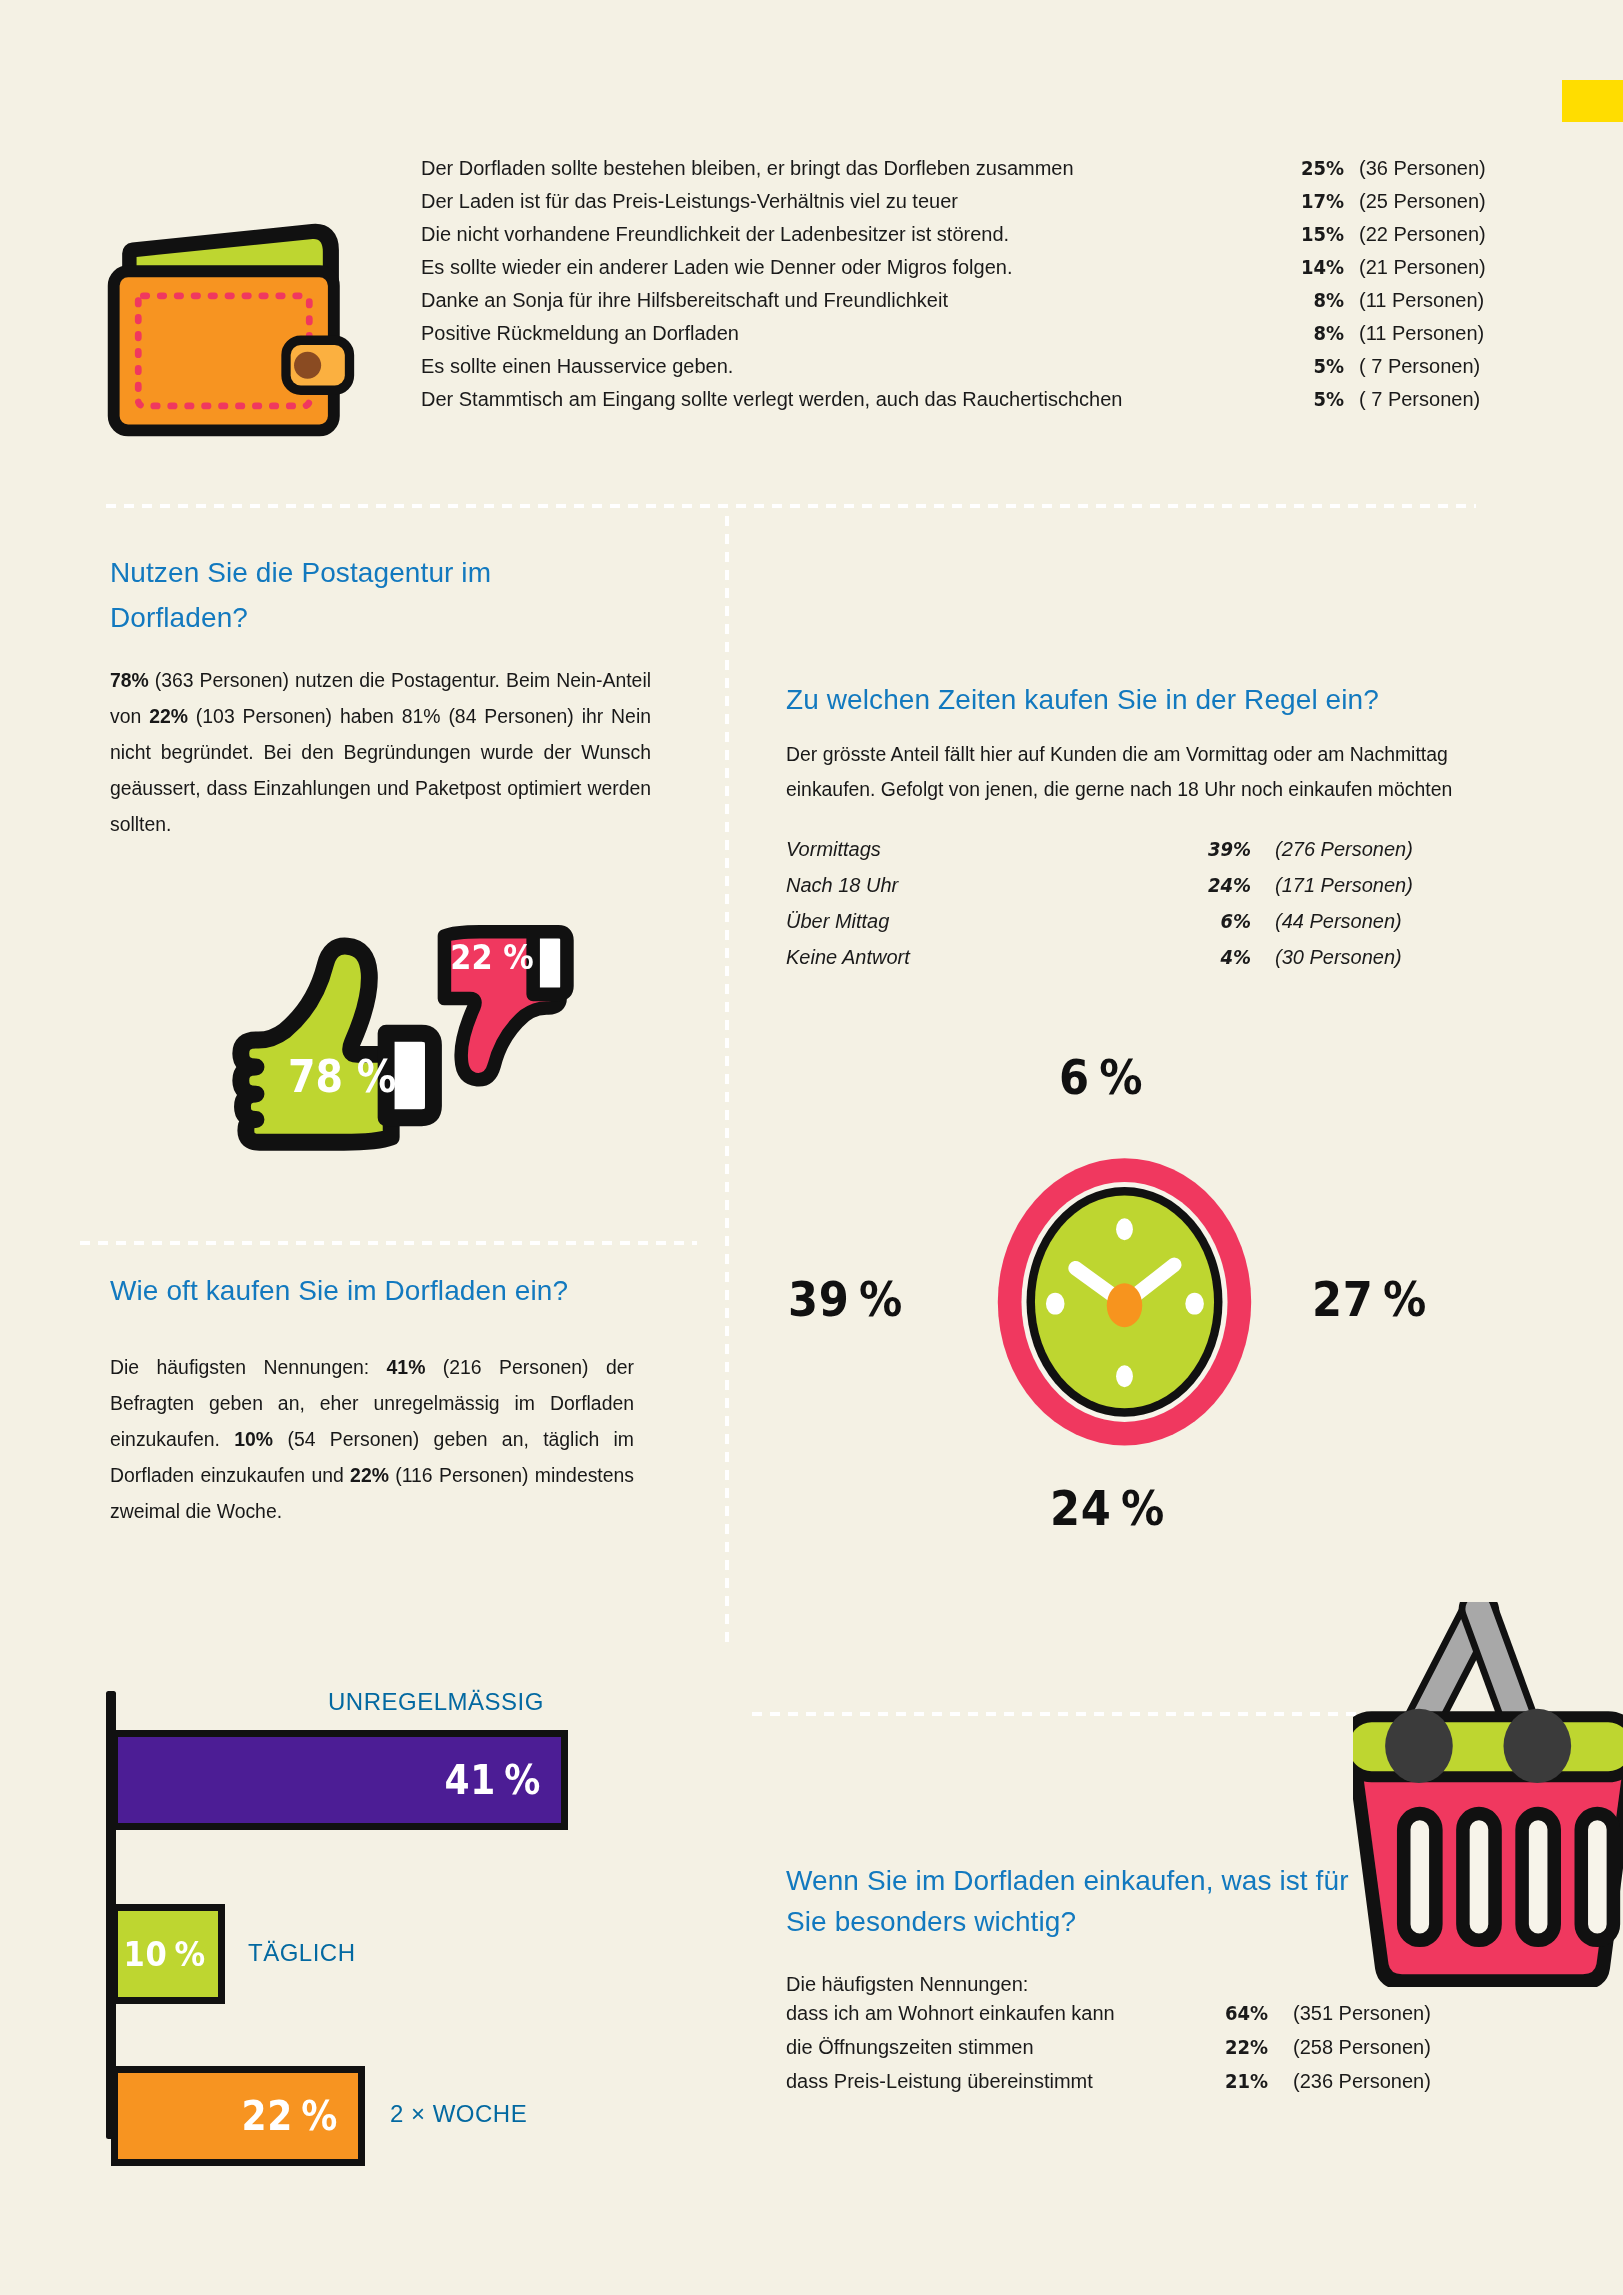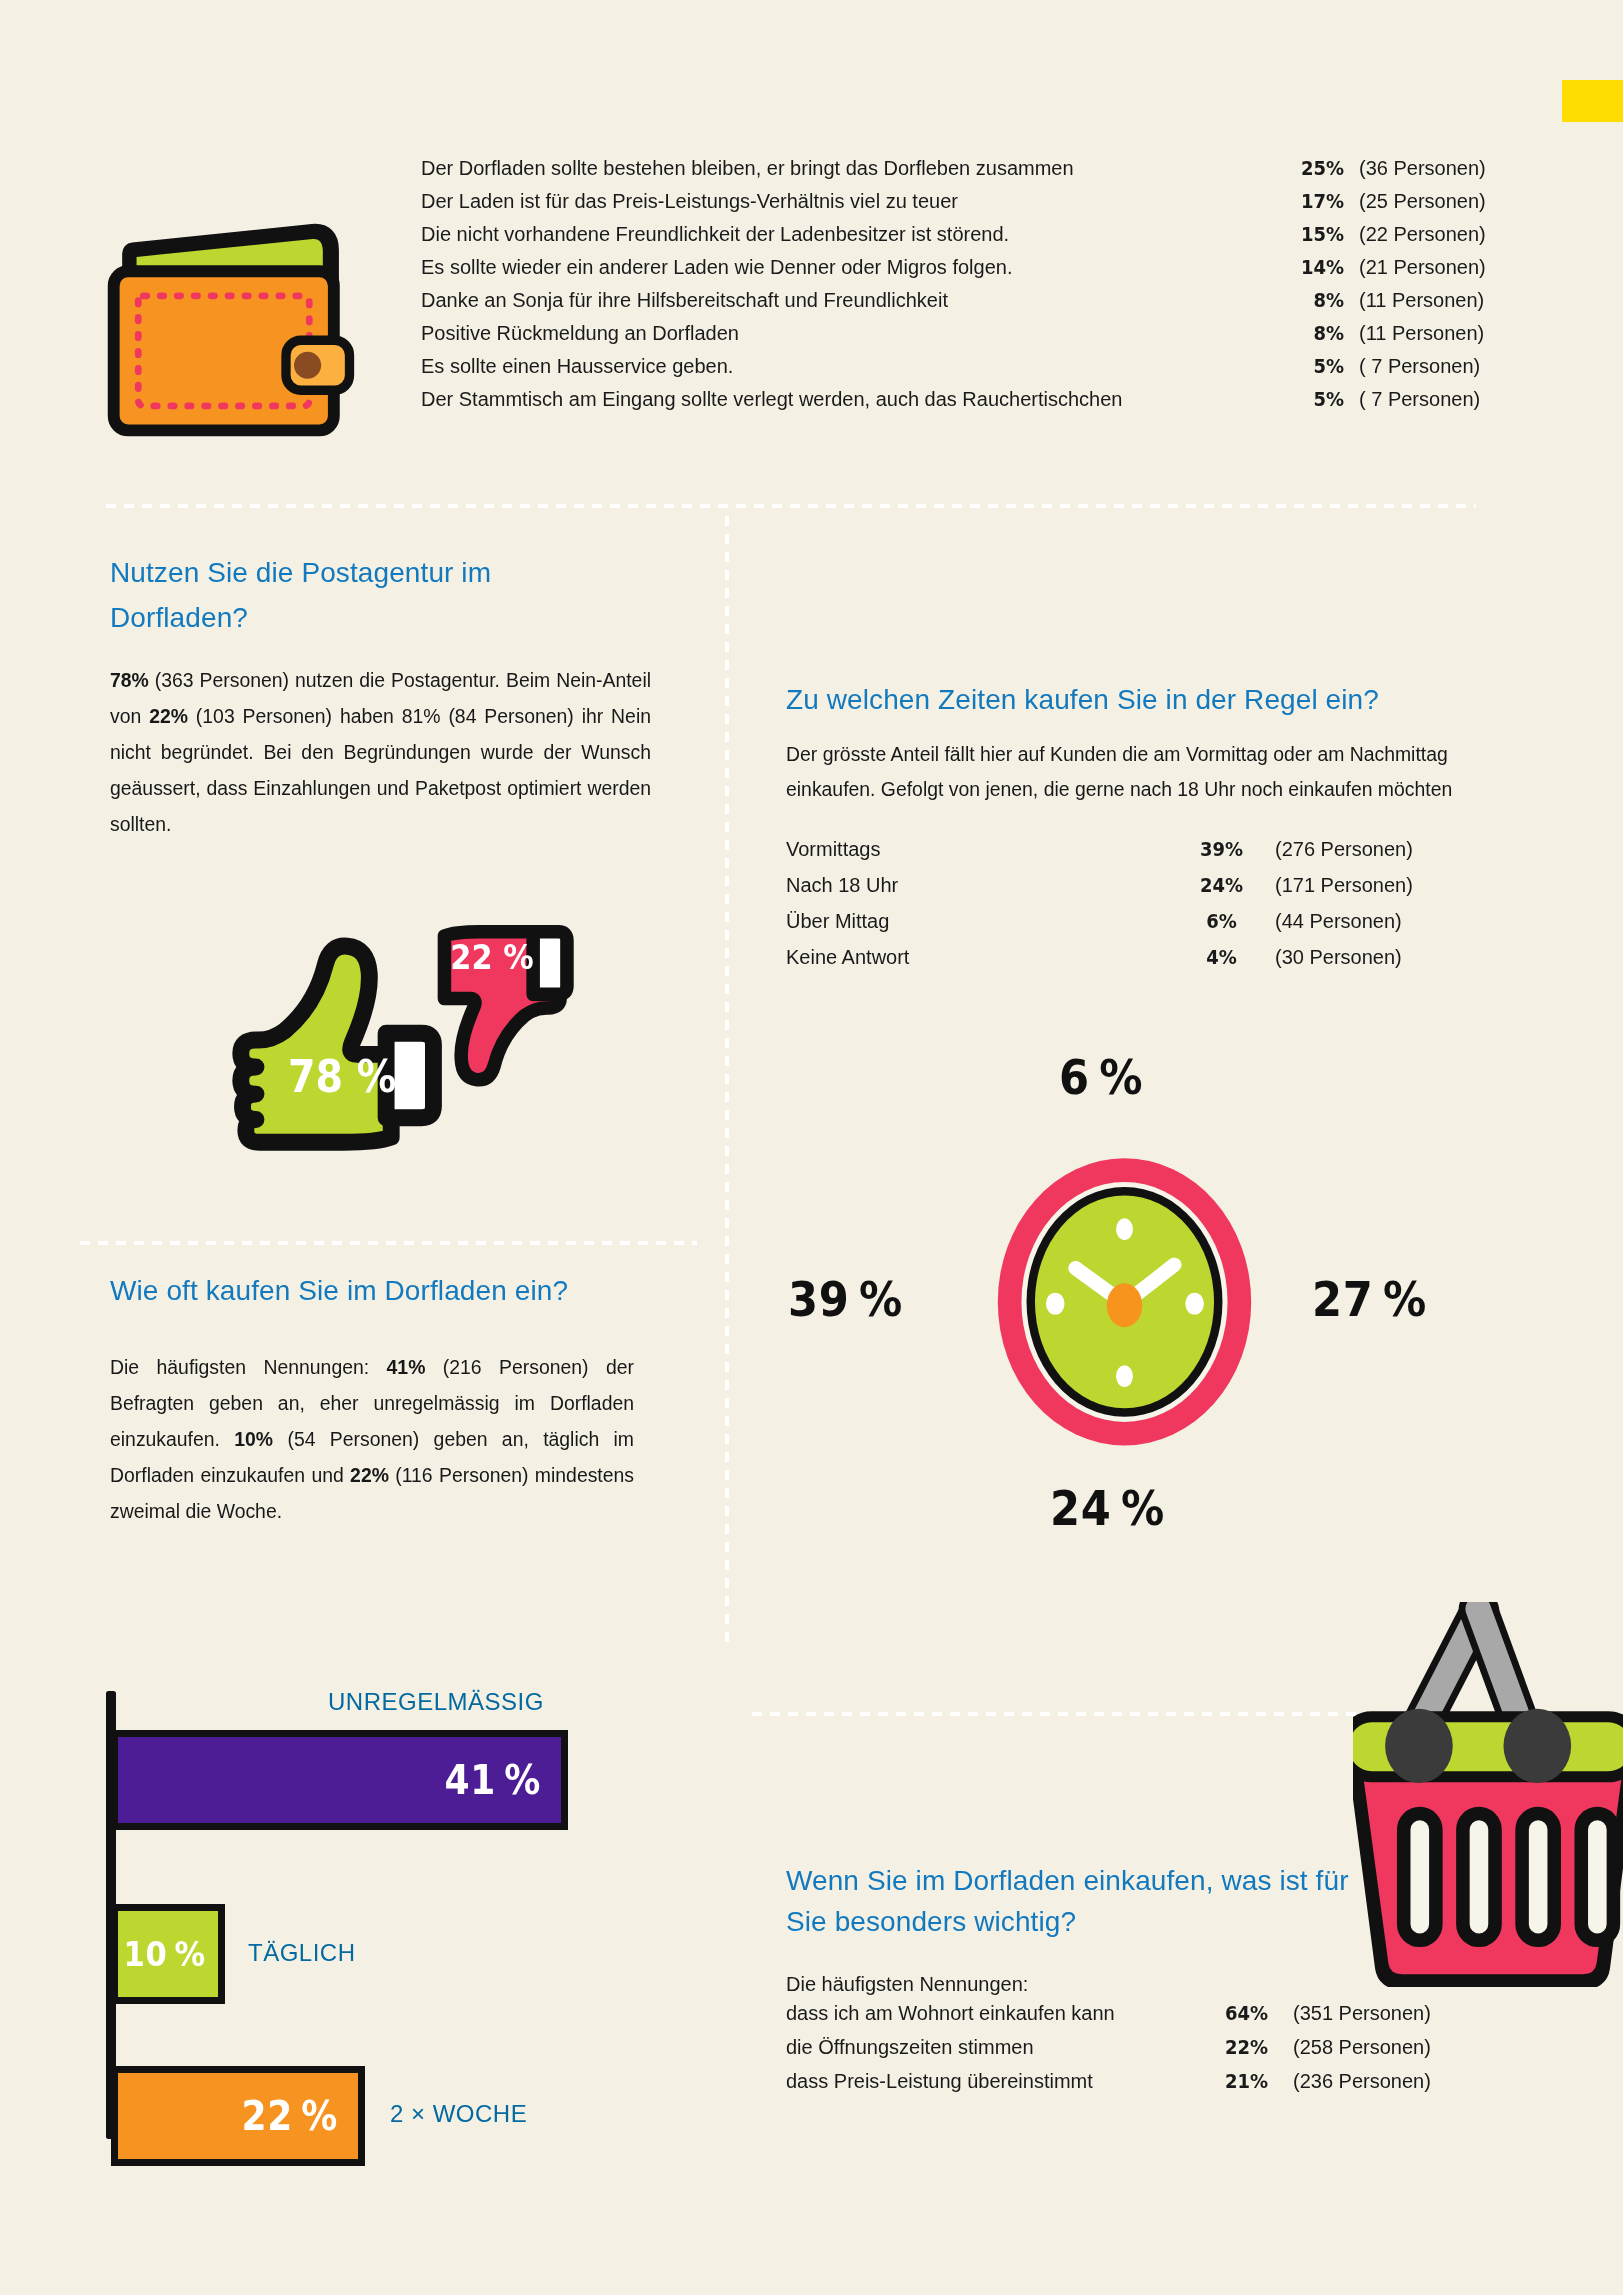--- a/index.html
+++ b/index.html
@@ -85,23 +85,23 @@
   }
   .bar-lbl{
     position:absolute;color:#0369a1;font-size:24px;letter-spacing:0.5px;
     font-family:"Liberation Sans", sans-serif;
   }
 
   
   .sec-zeit{left:786px;top:681px;width:744px;}
   .sec-zeit .body-txt{margin-top:18.6px;width:744px;}
   .time-list{margin-top:30px;width:676px;}
-  .time-list .row{display:flex;align-items:baseline;height:36px;font-size:20px;}
+  .time-list .row{display:flex;align-items:baseline;height:36px;font-size:20px;font-style:italic;}
   .time-list .row .lbl{width:406px;}
-  .time-list .row .pct{width:59px;text-align:center;font-weight:700;
+  .time-list .row .pct{width:59px;text-align:right;font-weight:700;
     font-family:"DejaVu Sans Condensed","Liberation Sans", sans-serif;}
   .time-list .row .cnt{padding-left:24px;}
 
   .clock-wrap{left:744px;top:1057px;width:761px;height:473px;}
   .clock-num{
     position:absolute;font-size:48px;font-weight:700;color:#111;
     font-family:"DejaVu Sans Condensed","Liberation Sans", sans-serif;
     letter-spacing:0.8px;white-space:nowrap;
   }
 

